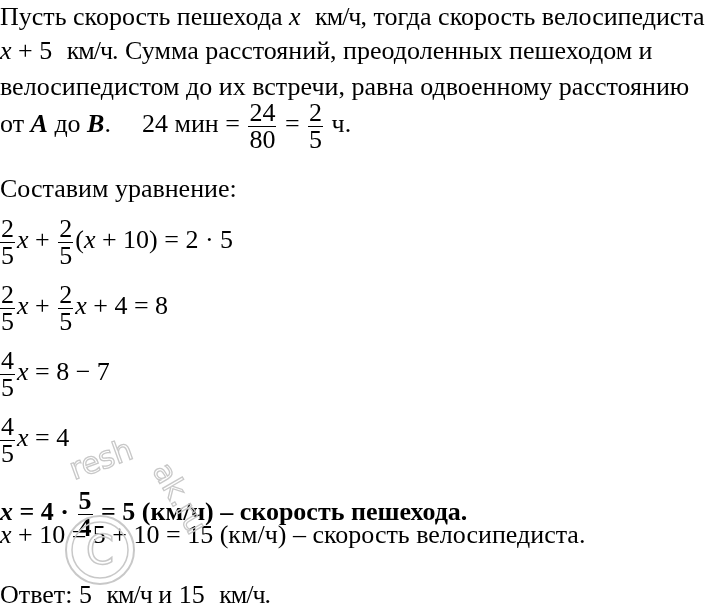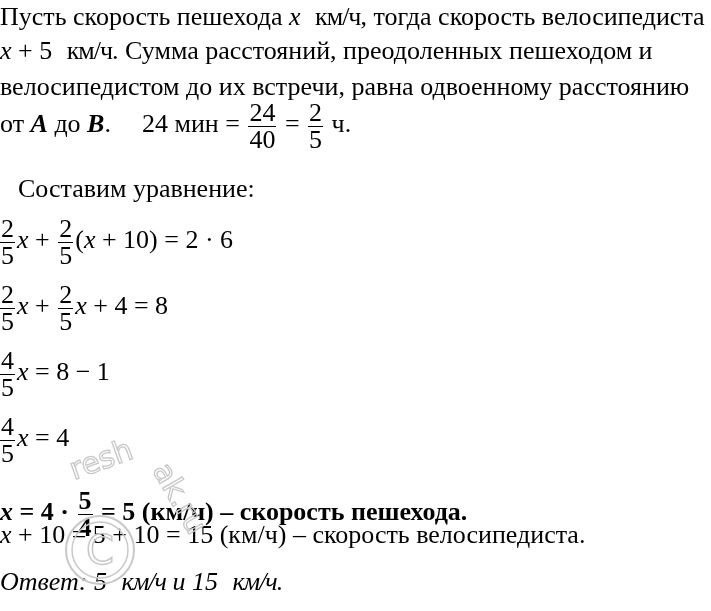--- a/index.html
+++ b/index.html
@@ -47,66 +47,66 @@
 
   <div class="line" style="top:96px; line-height:56px;">
     <span>от</span>
     <span class="bi">A</span>
     <span>до</span>
     <span class="bi">B</span><span>.</span>
     <span style="display:inline-block;width:18px;"></span>
     <span>24 мин =</span>
     <span class="frac">
       <span class="num">24</span>
-      <span class="den">40</span>
+      <span class="den">80</span>
     </span>
     <span>=</span>
     <span class="frac">
       <span class="num">2</span>
       <span class="den">5</span>
     </span>
     <span>ч.</span>
   </div>
 
-  <div class="line" style="top:174px;margin-left:18px;">
+  <div class="line" style="top:174px;">
     <span>Составим уравнение:</span>
   </div>
 
   <div class="line" style="top:212px; line-height:56px;">
     <span class="frac" style="margin-left:0;">
       <span class="num">2</span>
       <span class="den">5</span>
     </span><span class="it">x</span>
     <span>+</span>
     <span class="frac">
       <span class="num">2</span>
       <span class="den">5</span>
     </span><span>(</span><span class="it">x</span>
-    <span>+ 10) = 2 · 6</span>
+    <span>+ 10) = 2 · 5</span>
   </div>
 
   <div class="line" style="top:278px; line-height:56px;">
     <span class="frac" style="margin-left:0;">
       <span class="num">2</span>
       <span class="den">5</span>
     </span><span class="it">x</span>
     <span>+</span>
     <span class="frac">
       <span class="num">2</span>
       <span class="den">5</span>
     </span><span class="it">x</span>
     <span>+ 4 = 8</span>
   </div>
 
   <div class="line" style="top:344px; line-height:56px;">
     <span class="frac" style="margin-left:0;">
       <span class="num">4</span>
       <span class="den">5</span>
     </span><span class="it">x</span>
-    <span>= 8 − 1</span>
+    <span>= 8 − 7</span>
   </div>
 
   <div class="line" style="top:410px; line-height:56px;">
     <span class="frac" style="margin-left:0;">
       <span class="num">4</span>
       <span class="den">5</span>
     </span><span class="it">x</span>
     <span>= 4</span>
   </div>
 
@@ -118,21 +118,21 @@
       <span class="den">4</span>
     </span>
     <span>= 5 (км/ч) – скорость пешехода.</span>
   </div>
 
   <div class="line" style="top:520px;">
     <span class="it">x</span>
     <span>+ 10 = 5 + 10 = 15 (км/ч) – скорость велосипедиста.</span>
   </div>
 
-  <div class="line" style="top:567px;font-style:italic;">
+  <div class="line" style="top:580px;">
     <span>Ответ:</span>
     <span>5</span>
     <span class="sp"></span><span class="unit">км/ч</span>
     <span>и</span>
     <span>15</span>
     <span class="sp"></span><span class="unit">км/ч.</span>
   </div>
 </div>
 
 <svg class="watermark" viewBox="0 0 160 170">

